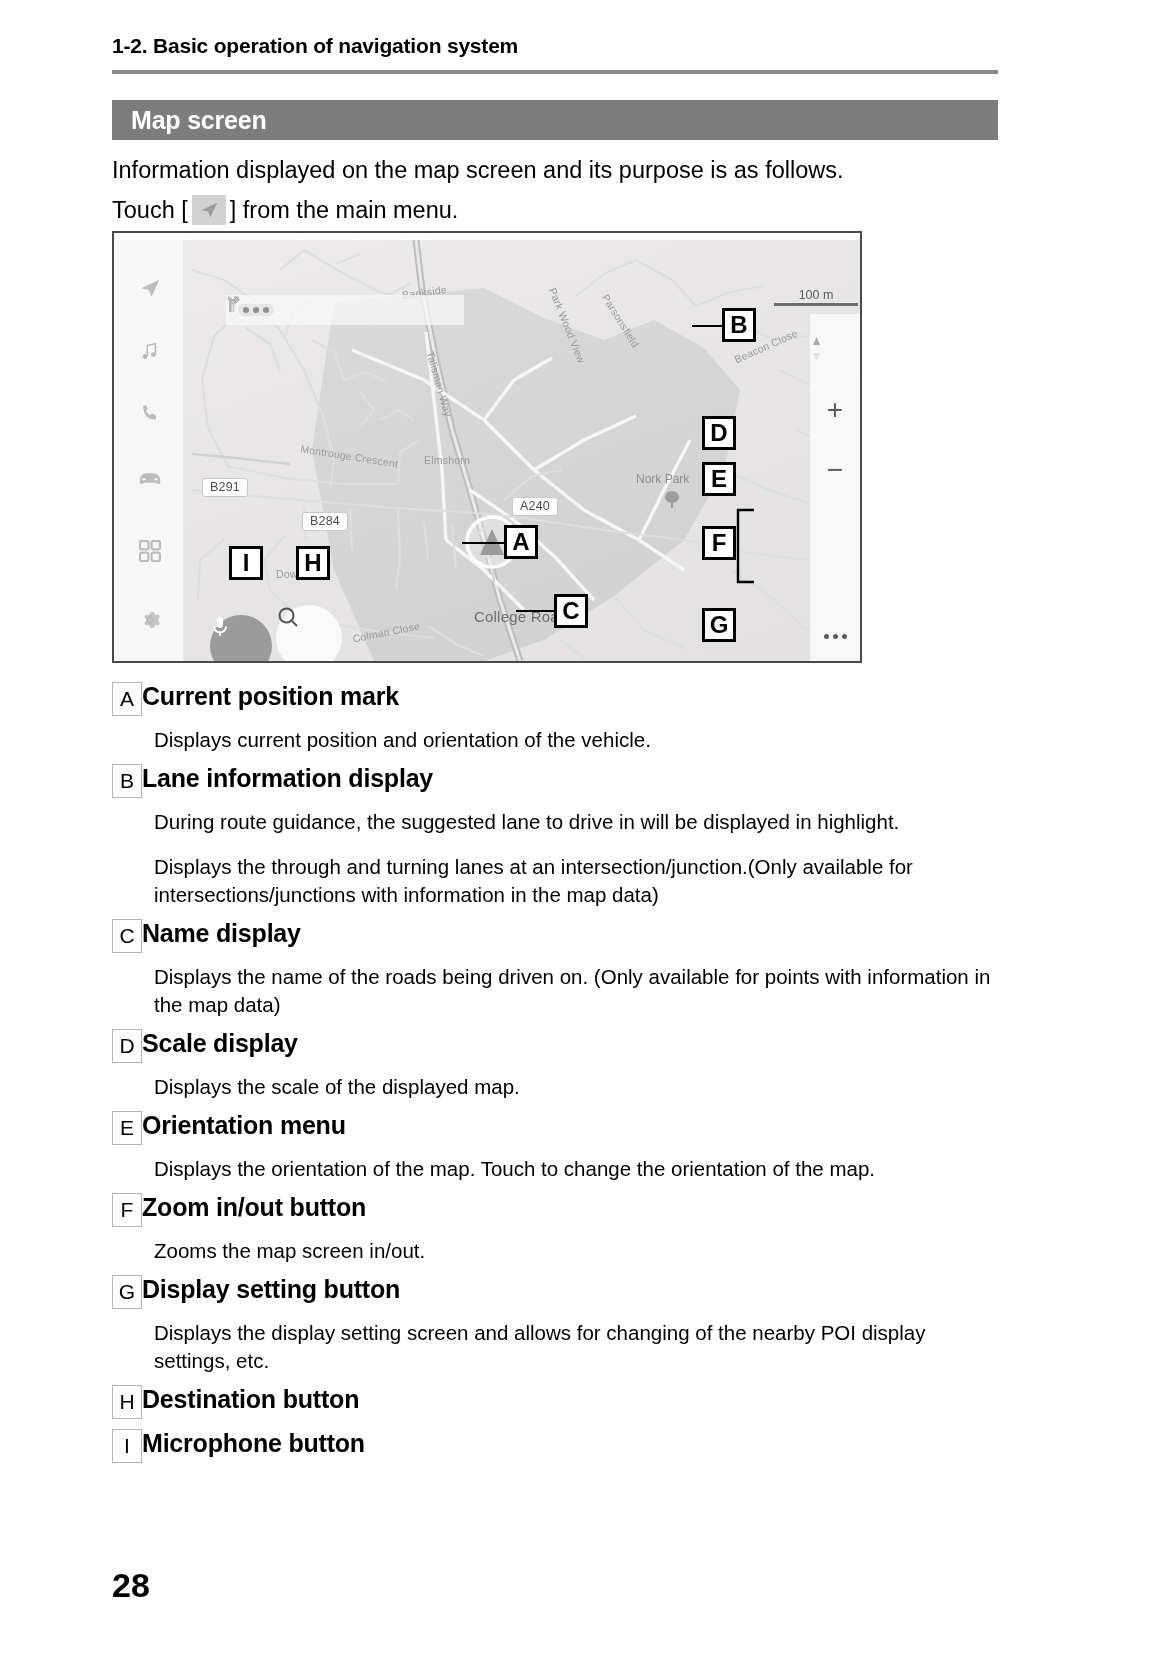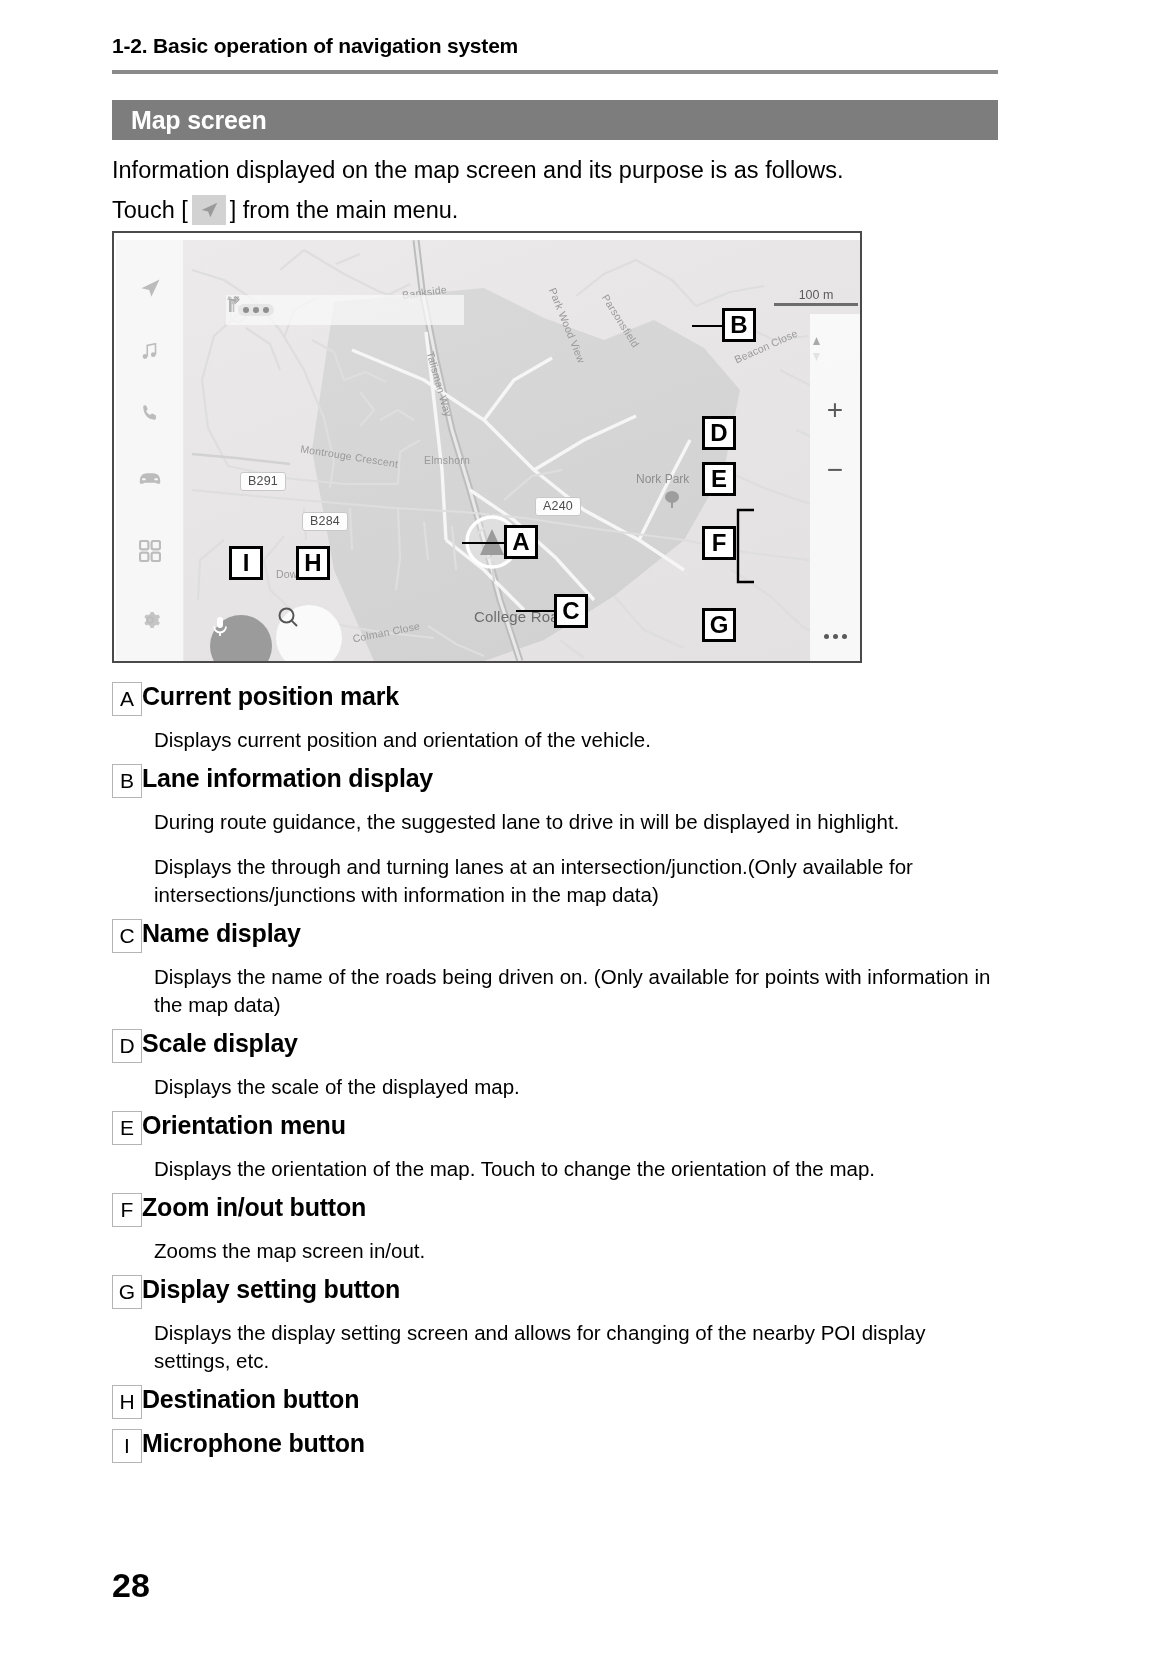--- a/index.html
+++ b/index.html
@@ -302,23 +302,23 @@
               <path d="M324 302 L352 298"></path>
             <path d="M308 286 L306 266"></path>
               <path d="M308 318 L310 342"></path>
           </g>
 
           <g stroke="#d2d2d2" stroke-width="2.6" fill="none">
             <path d="M8 214 L52 218 L106 224"></path>
           </g>
         </svg>
 
-        <div class="road-shield" style="left:18px; top:232px;margin-left:38px;">B291</div>
+        <div class="road-shield" style="left:18px; top:238px;">B291</div>
         <div class="road-shield" style="left:118px; top:272px;">B284</div>
-        <div class="road-shield" style="left:351px; top:257px;">A240</div>
+        <div class="road-shield" style="left:328px; top:257px;">A240</div>
 
         <div class="map-label" style="left:218px; top:46px; transform:rotate(-8deg);">Bankside</div>
         <div class="map-label" style="left:252px; top:110px; transform:rotate(74deg); transform-origin:left top;">Talisman Way</div>
         <div class="map-label" style="left:240px; top:214px;">Elmshorn</div>
         <div class="map-label" style="left:116px; top:210px; transform:rotate(9deg);">Montrouge Crescent</div>
         <div class="map-label" style="left:426px; top:52px; transform:rotate(58deg); transform-origin:left top;">Parsonsfield</div>
         <div class="map-label" style="left:548px; top:100px; transform:rotate(-24deg);">Beacon Close</div>
         <div class="map-label" style="left:374px; top:46px; transform:rotate(68deg); transform-origin:left top;">Park Wood View</div>
         <div class="map-label" style="left:92px; top:328px;">Dow</div>
         <div class="map-label" style="left:168px; top:386px; transform:rotate(-11deg);">Colman Close</div>

